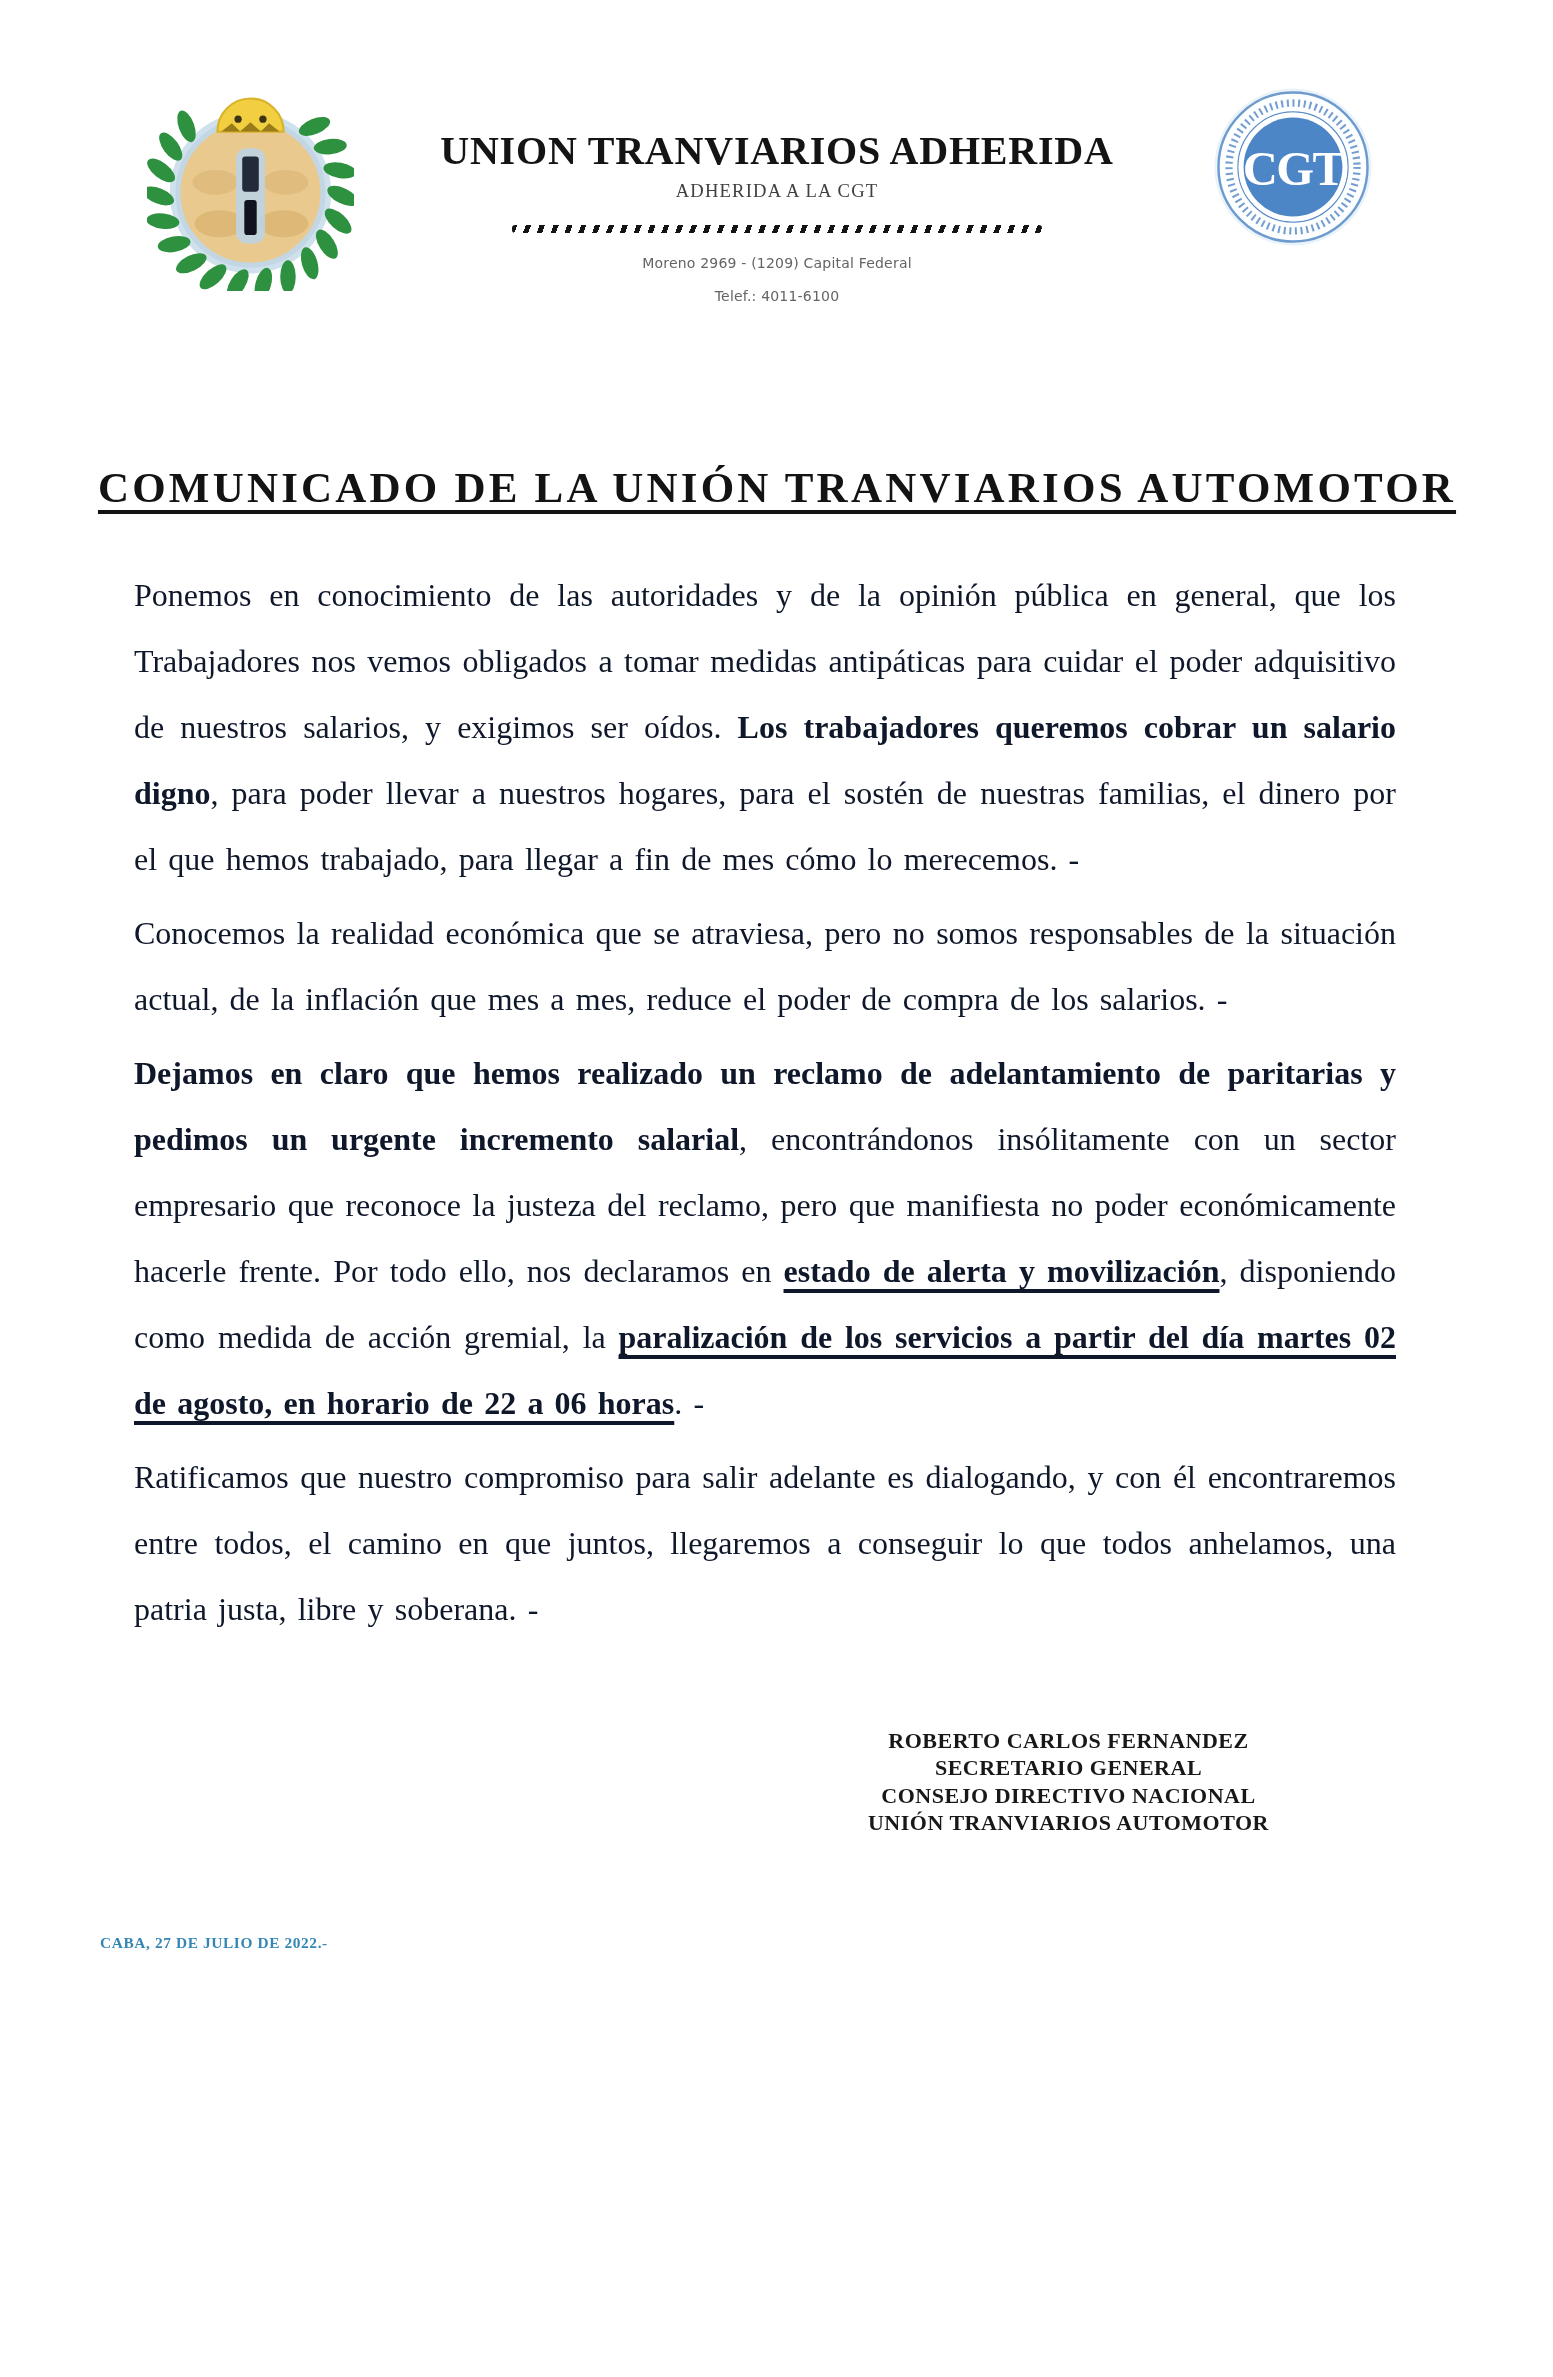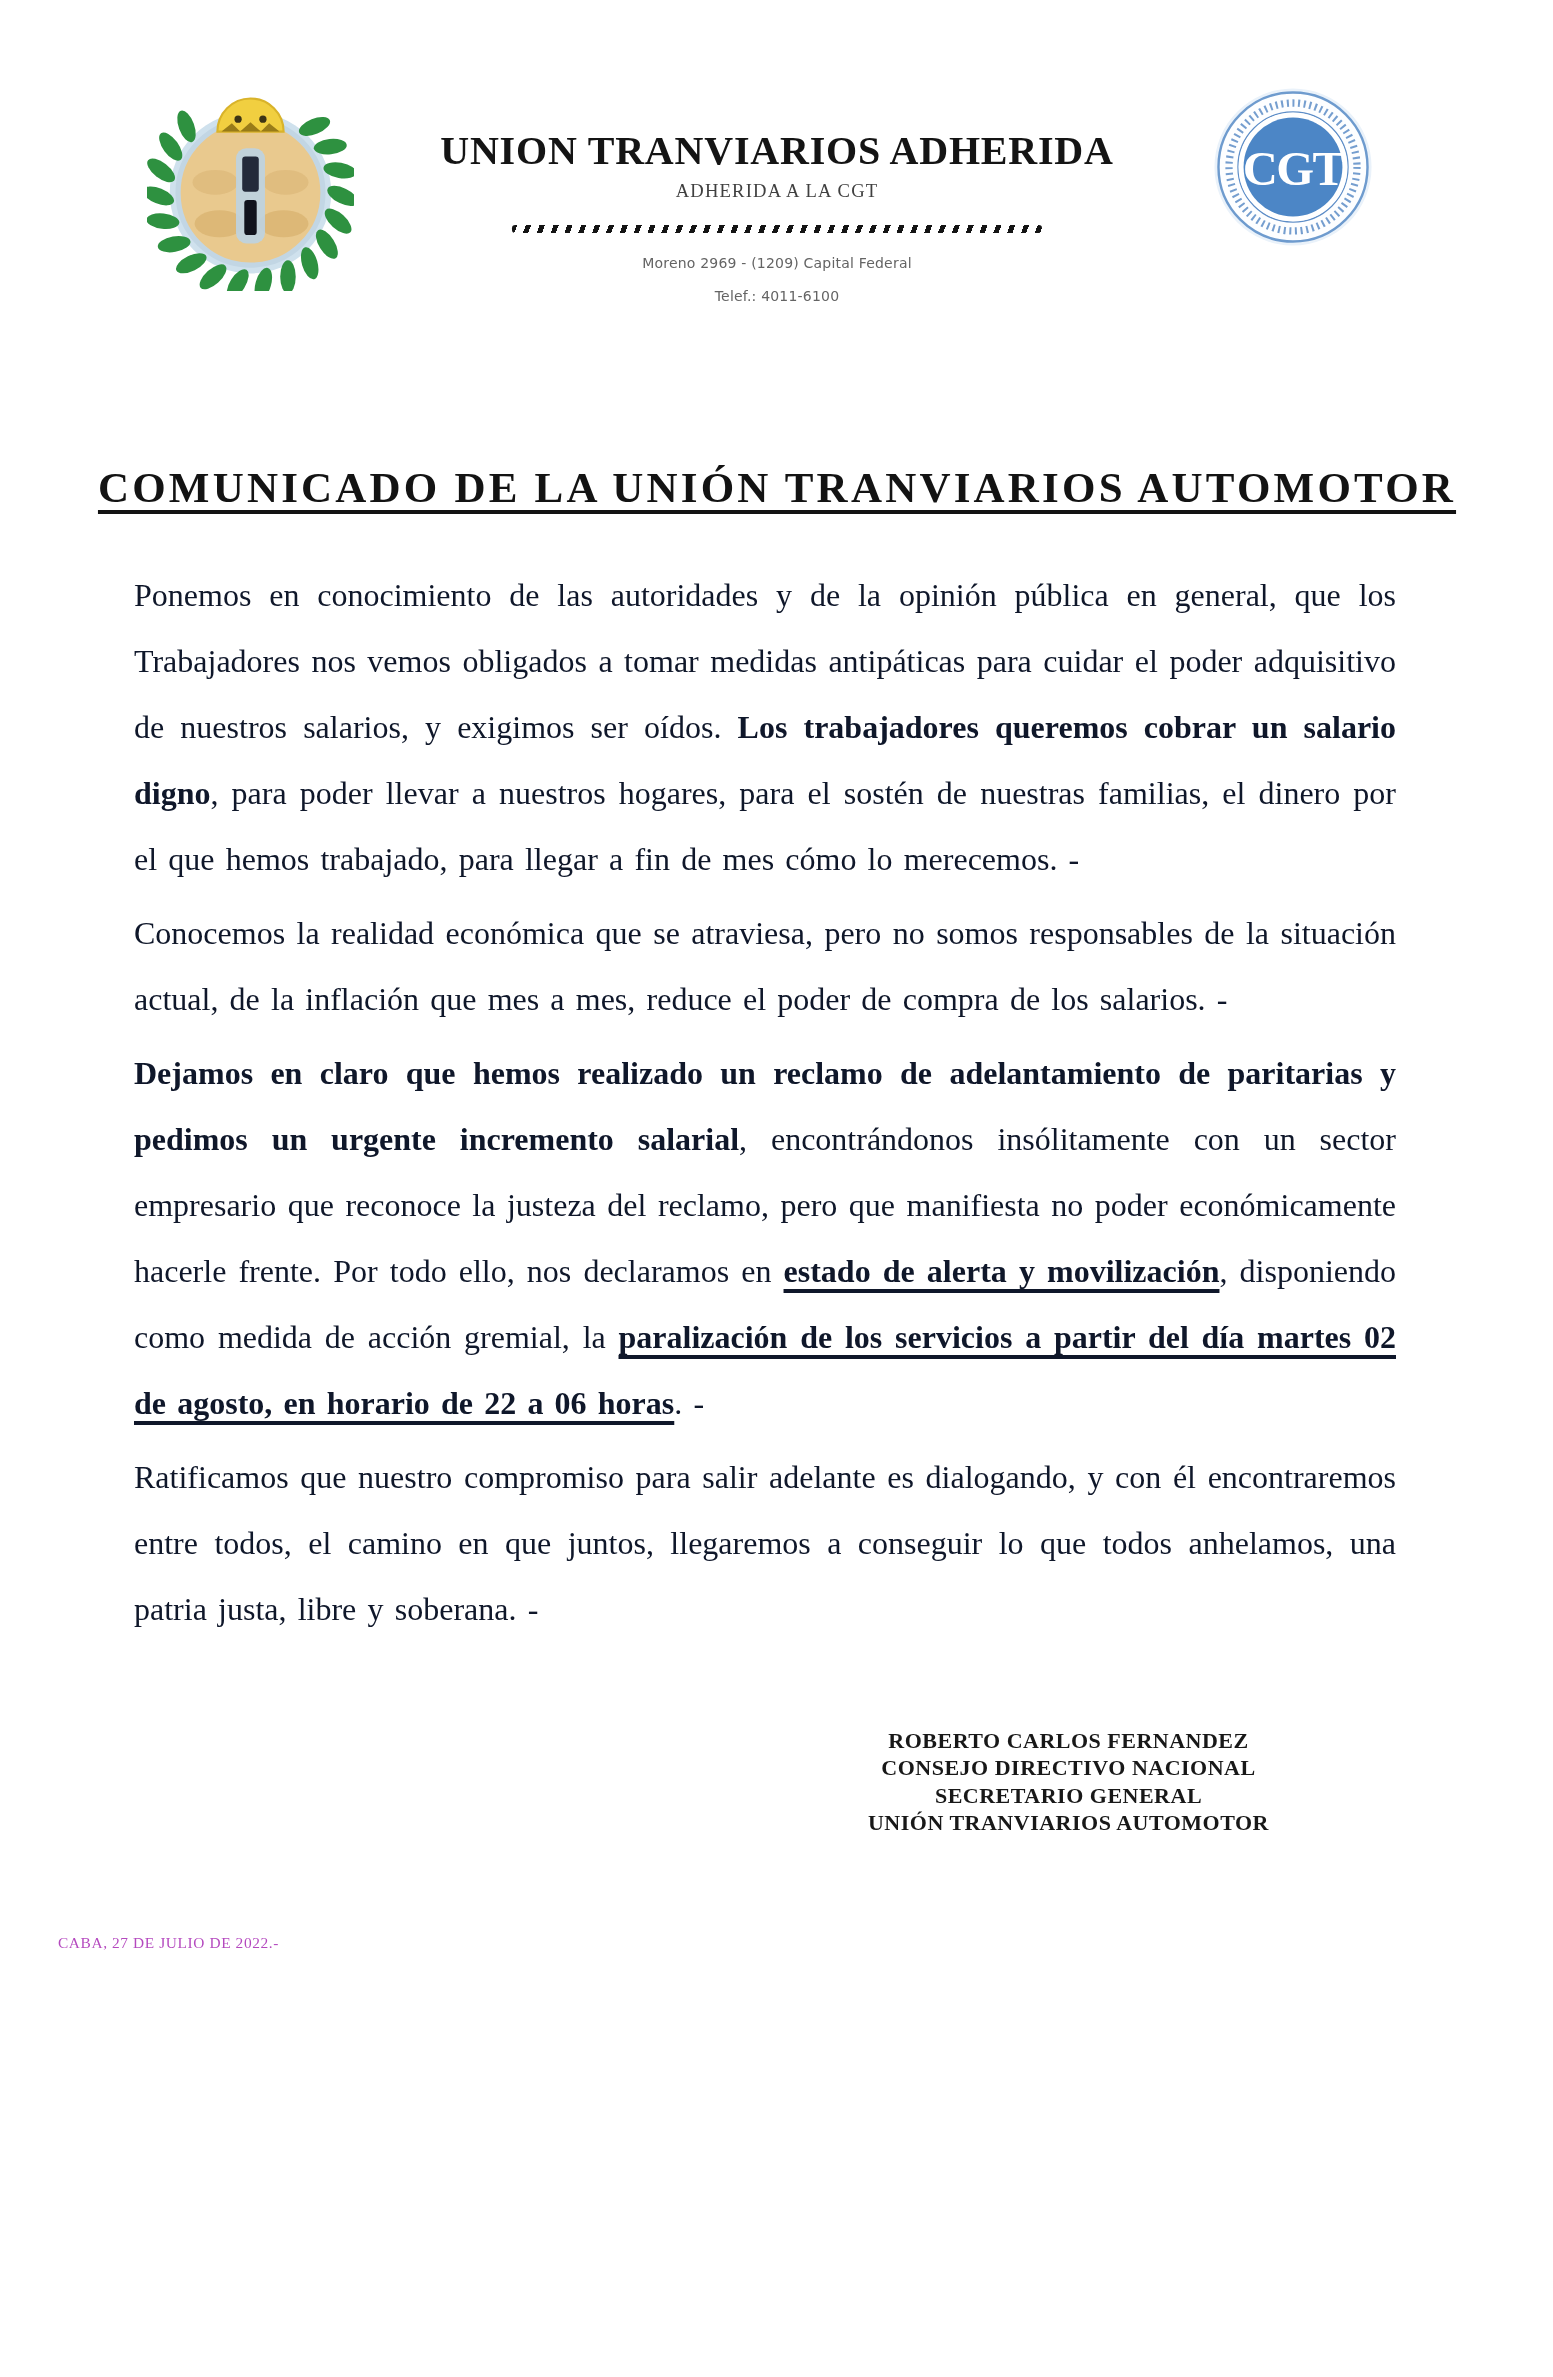--- a/index.html
+++ b/index.html
@@ -56,22 +56,22 @@
     font-weight:bold;text-decoration:underline;
     text-decoration-thickness:4px;text-underline-offset:6.5px;text-decoration-skip-ink:none;
   }
   
   .signature{
     width:583px;margin:85px 194px 0 auto;text-align:center;
     font-size:22px;font-weight:bold;line-height:27.5px;color:#181818;letter-spacing:0.5px;
   }
   
   .date-line{
-    margin:97px 0 0 58px;
-    font-size:15.4px;color:#a21caf;letter-spacing:0.6px;font-weight:normal;opacity:0.8;
+    margin:97px 0 0 100px;
+    font-size:15.4px;color:#0369a1;letter-spacing:0.6px;font-weight:bold;opacity:0.8;
   }
 </style>
 </head>
 <body>
 
 <div class="page">
 
   <div class="header">
 
     <div class="uta-logo">
@@ -150,21 +150,21 @@
 
     <p><span>Conocemos la realidad económica que se atraviesa, pero no somos responsables de la situación actual, de la inflación que mes a mes, reduce el poder de compra de los salarios. -</span></p>
 
     <p><span class="seg-b">Dejamos en claro que hemos realizado un reclamo de adelantamiento de paritarias y pedimos un urgente incremento salarial</span><span>, encontrándonos insólitamente con un sector empresario que reconoce la justeza del reclamo, pero que manifiesta no poder económicamente hacerle frente. Por todo ello, nos declaramos en </span><span class="seg-bu">estado de alerta y movilización</span><span>, disponiendo como medida de acción gremial, la </span><span class="seg-bu">paralización de los servicios a partir del día martes 02 de agosto, en horario de 22 a 06 horas</span><span>. -</span></p>
 
     <p><span>Ratificamos que nuestro compromiso para salir adelante es dialogando, y con él encontraremos entre todos, el camino en que juntos, llegaremos a conseguir lo que todos anhelamos, una patria justa, libre y soberana. -</span></p>
   </div>
 
   <div class="signature">
     <div>ROBERTO CARLOS FERNANDEZ</div>
+    <div>SECRETARIO GENERAL</div>
     <div>CONSEJO DIRECTIVO NACIONAL</div>
-    <div>SECRETARIO GENERAL</div>
     <div>UNIÓN TRANVIARIOS AUTOMOTOR</div>
   </div>
 
   <div class="date-line">CABA, 27 DE JULIO DE 2022.-</div>
 
 </div>
 
 
 </body></html>

